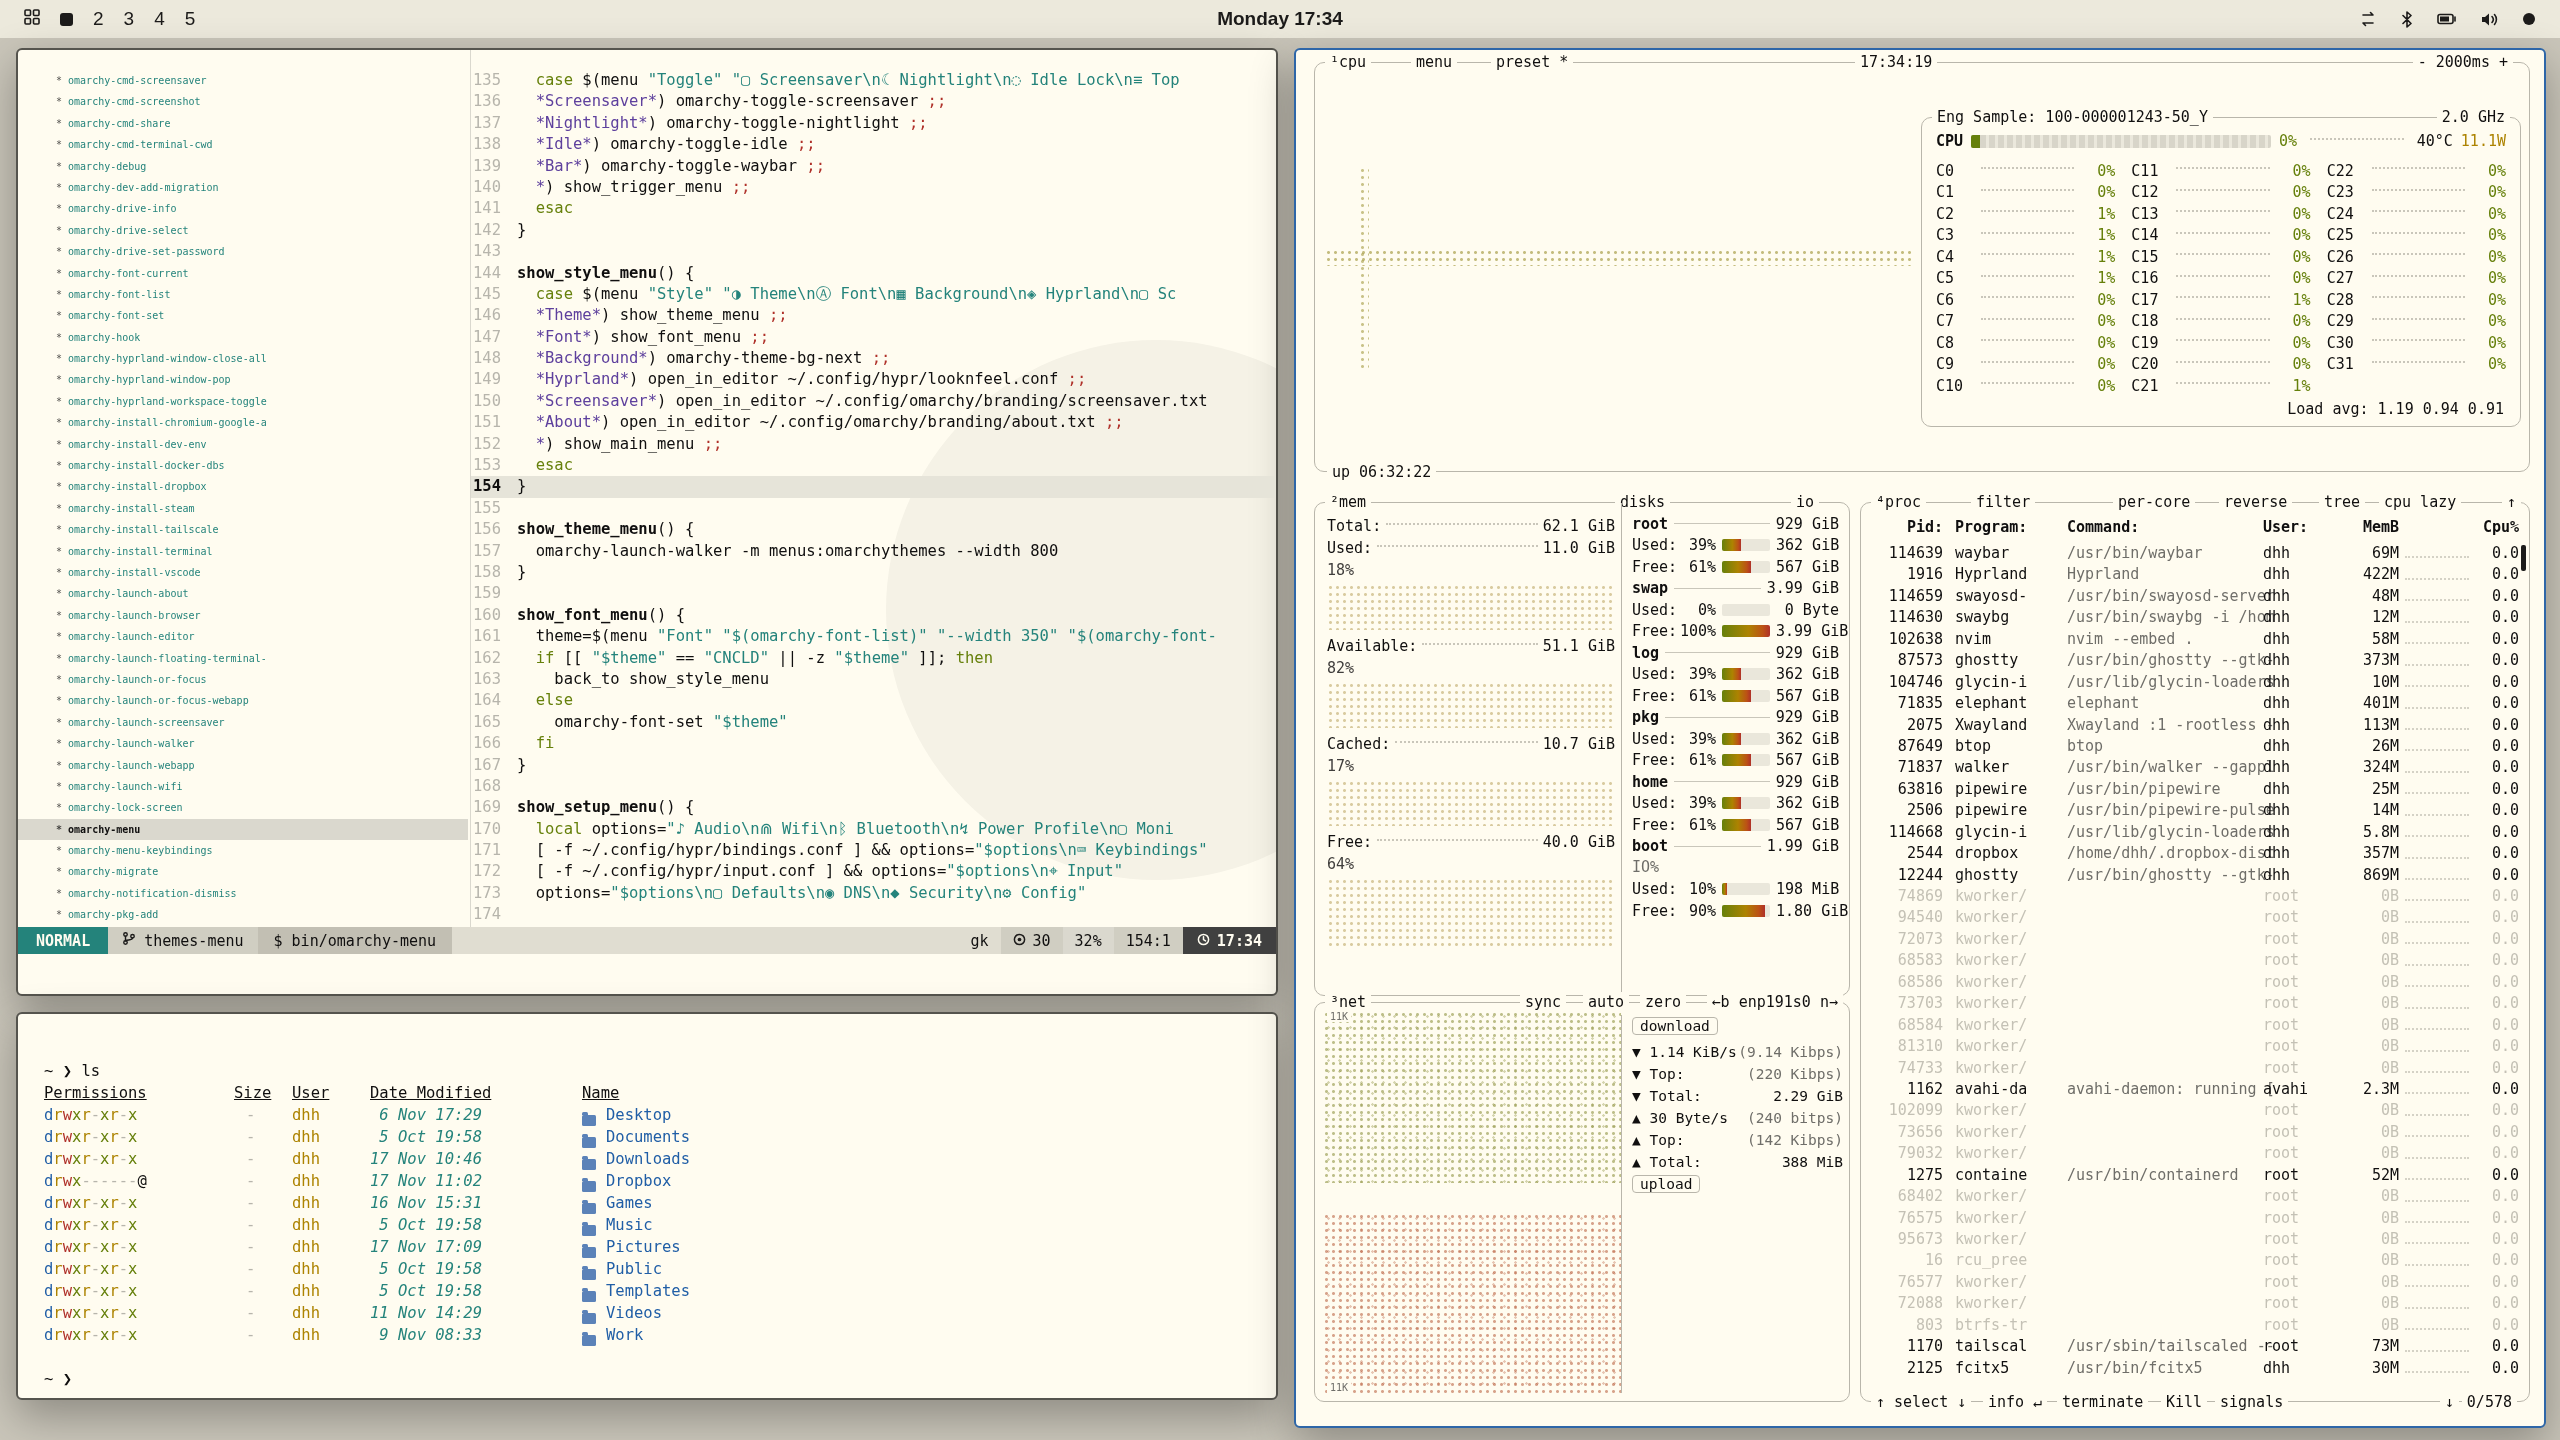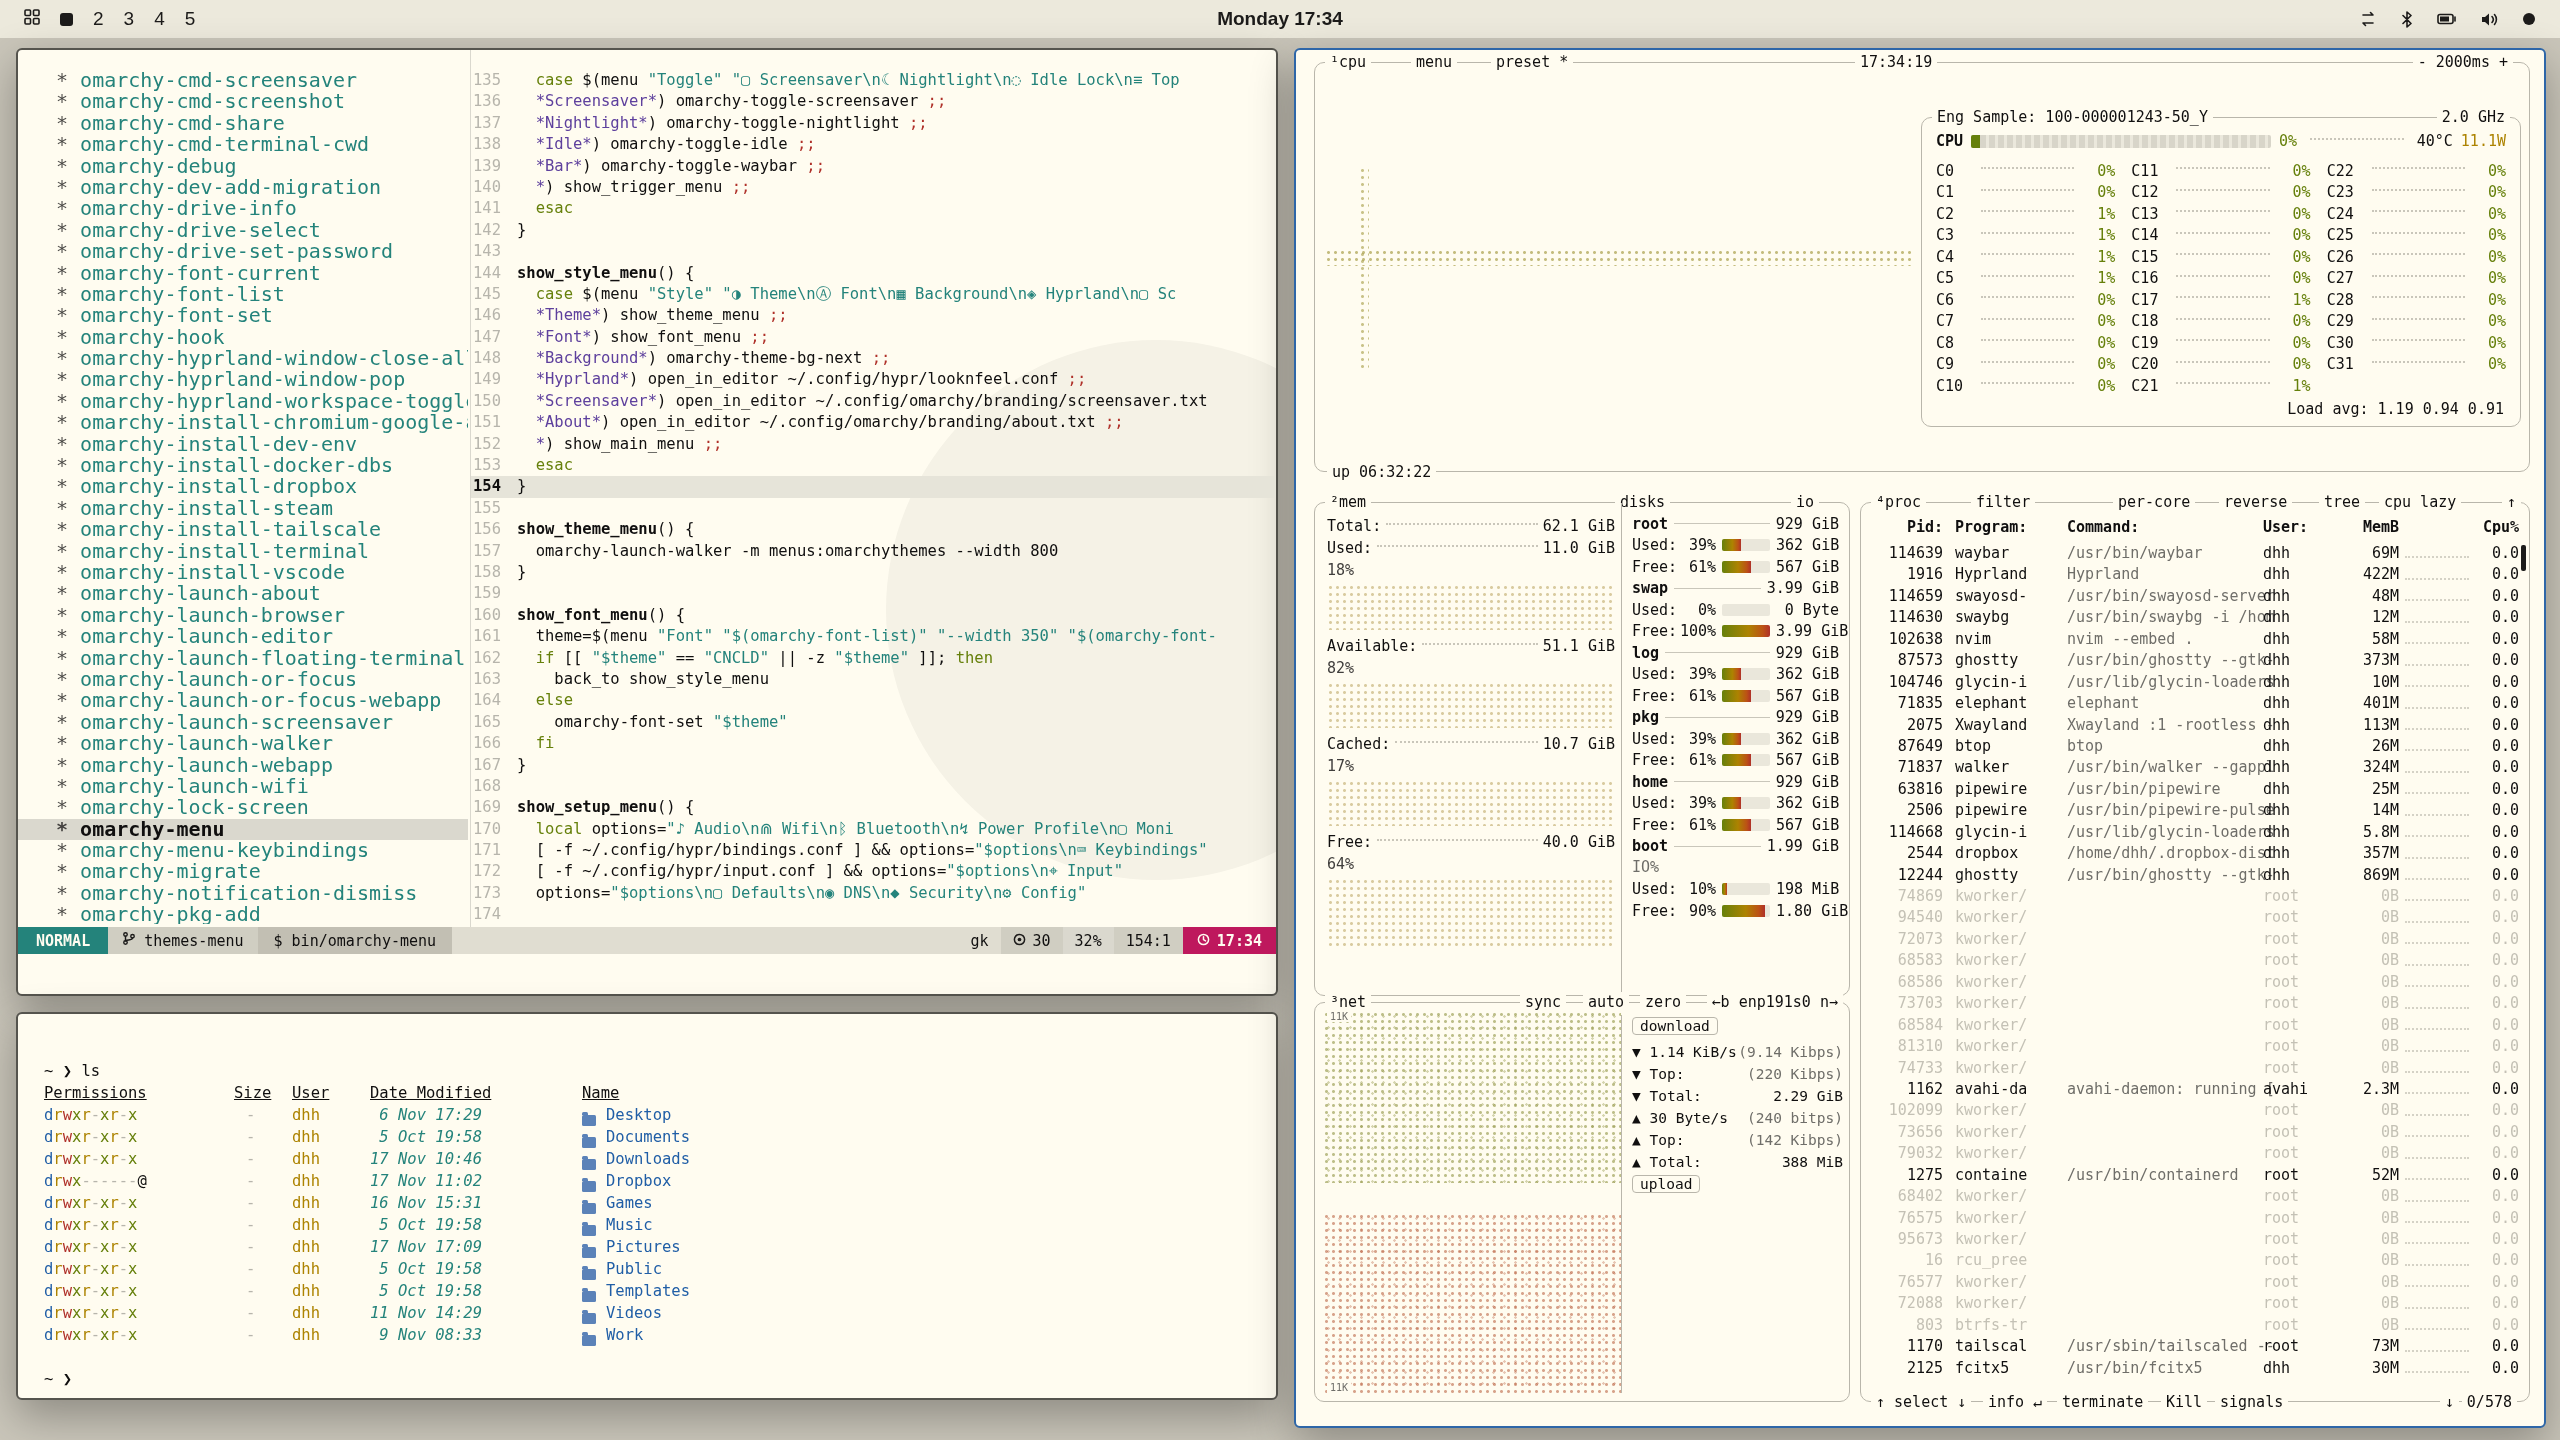--- a/index.html
+++ b/index.html
@@ -17,21 +17,21 @@
 
   
   .window{position:absolute;background:#FFFCF0;border:2px solid #55544E;border-radius:6px;box-shadow:0 16px 44px rgba(0,0,0,.30);overflow:hidden;}
   .window.active{border-color:#2E66A8;}
   #editor{left:16px;top:48px;width:1262px;height:948px;}
   #terminal{left:16px;top:1012px;width:1262px;height:388px;}
   #btop{left:1294px;top:48px;width:1252px;height:1380px;}
 
   
   .watermark{position:absolute;right:-150px;top:290px;width:540px;height:540px;border-radius:50%;background:rgba(28,27,26,.045);}
-  .filelist{position:absolute;left:0;top:20px;bottom:70px;width:450px;overflow:hidden;font-size:20px;z-index:1;}
+  .filelist{position:absolute;left:0;top:20px;bottom:70px;width:450px;overflow:hidden;font-size:10px;z-index:1;}
   .file-row{height:21.4px;line-height:21.4px;padding-left:38px;white-space:pre;color:#24837B;}
   .file-row .star{color:#100F0F;opacity:.75;}
   .file-row.selected{background:#DAD8CE;color:#100F0F;font-weight:bold;}
   .vsep{position:absolute;left:452px;top:0;bottom:64px;width:1px;background:#DAD8CE;}
   .codearea{position:absolute;left:453px;top:20px;right:0;bottom:70px;overflow:hidden;font-size:15.5px;z-index:1;}
   .code-row{height:21.4px;line-height:21.4px;display:flex;}
   .code-row .ln{width:46px;flex:none;text-align:right;padding-right:16px;color:#B7B5AC;}
   .code-row .ct{white-space:pre;flex:1;overflow:hidden;}
   .code-row.cur{background:#E6E4D9;}
   .code-row.cur .ln{color:#100F0F;font-weight:bold;}
@@ -40,21 +40,21 @@
 
   .statusbar{position:absolute;left:0;right:0;bottom:40px;height:27px;background:#E0DDD1;display:flex;align-items:stretch;font-size:15px;z-index:2;}
   .statusbar>*{display:flex;align-items:center;}
   .sb-mode{background:#24837B;color:#FFFCF0;font-weight:bold;padding:0 18px;}
   .sb-branch{background:#D0CEC2;padding:0 14px;gap:8px;}
   .sb-cmd{background:#C2BFB3;padding:0 16px;}
   .sb-fill{flex:1;}
   .sb-plain{padding:0 12px;color:#100F0F;}
   .sb-seg1{background:#D0CEC2;padding:0 12px;gap:7px;}
   .sb-seg2{background:#DAD8CE;padding:0 12px;}
-  .sb-time{background:#be185d;color:#FFFCF0;padding:0 14px;gap:7px;font-weight:bold;}
+  .sb-time{background:#404040;color:#FFFCF0;padding:0 14px;gap:7px;font-weight:bold;}
 
   
   .term-content{padding:46px 26px;font-size:15.5px;line-height:22px;}
   .tline{white-space:pre;}
   .blankline{height:22px;}
   .ls-row{display:flex;height:22px;line-height:22px;}
   .ls-c{white-space:pre;overflow:hidden;}
   .ls-c0{width:190px;} .ls-c1{width:58px;} .ls-c2{width:78px;} .ls-c3{width:212px;} .ls-c4{flex:1;display:flex;align-items:flex-end;}
   .ls-head .ul{text-decoration:underline;color:#100F0F;}
   .pc-d{color:#205EA6;} .pc-r{color:#AD8301;} .pc-w{color:#AF3029;} .pc-x{color:#66800B;} .pc-dash{color:#B7B5AC;} .pc-at{color:#100F0F;}

